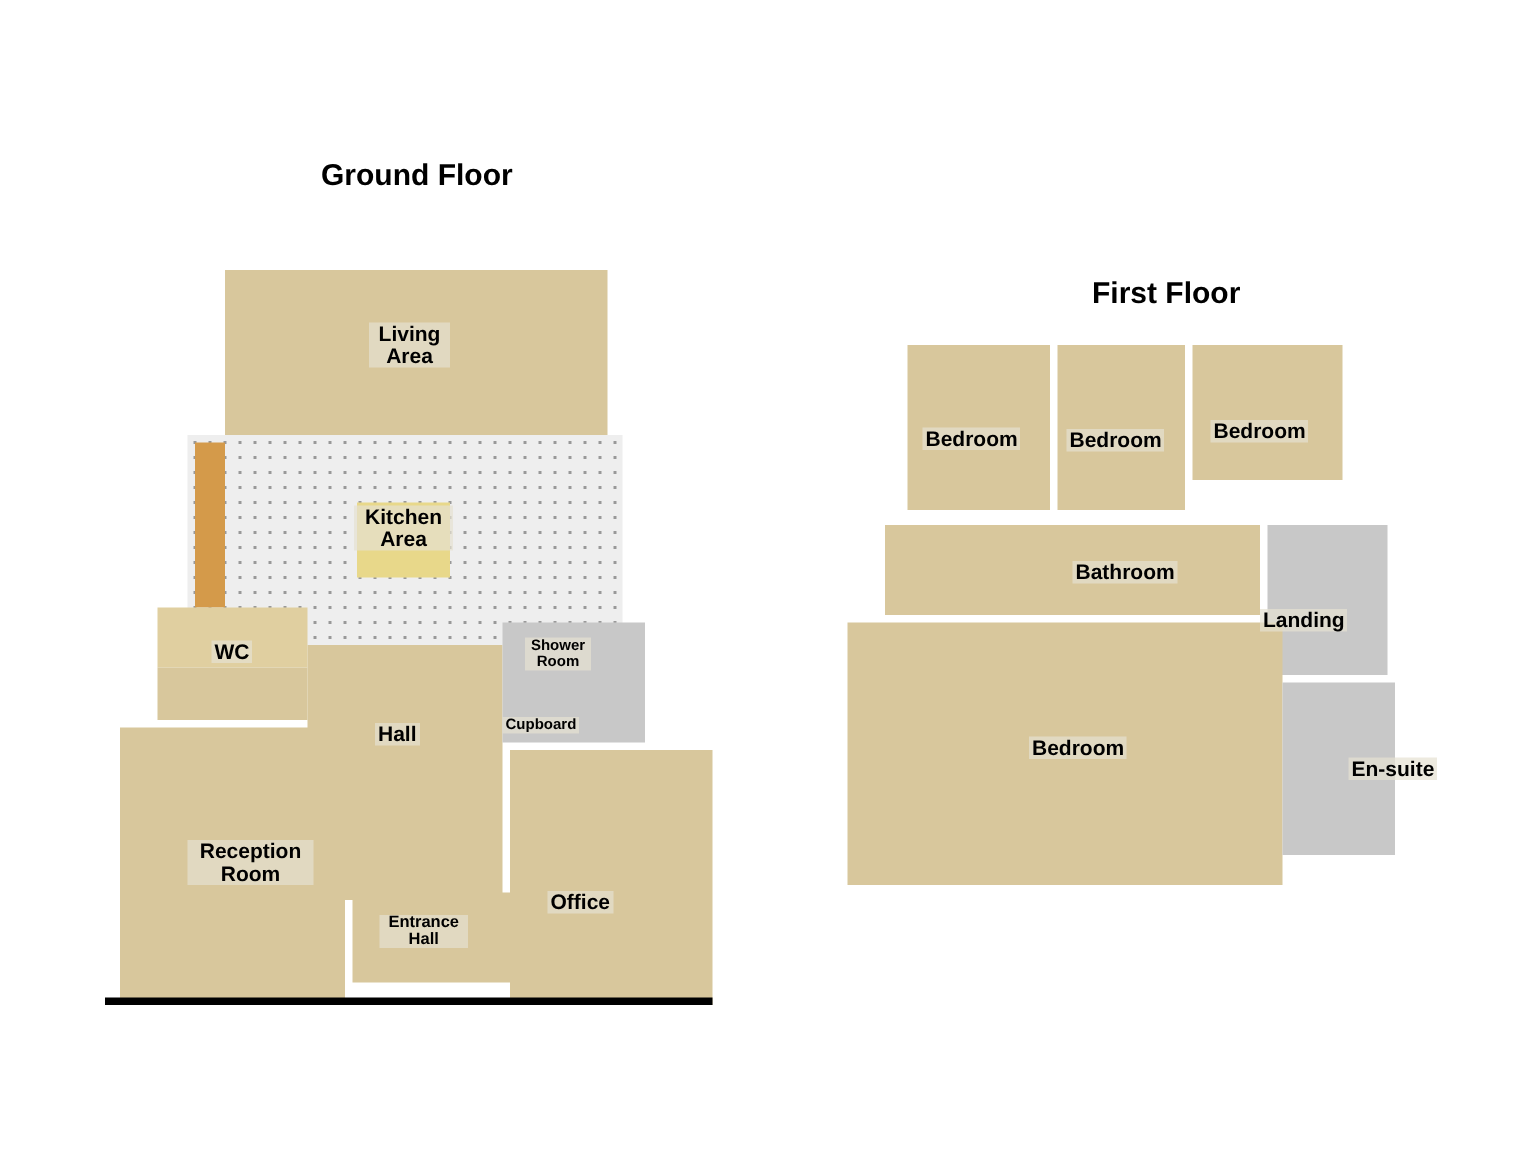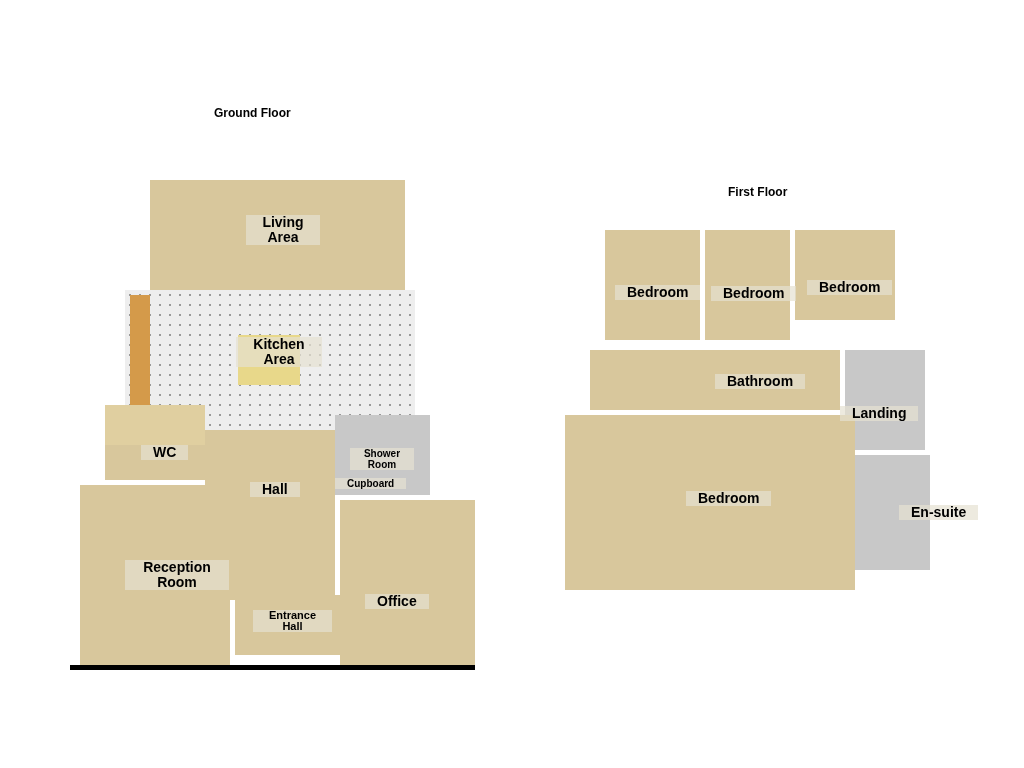--- a/index.html
+++ b/index.html
@@ -1,20 +1,20 @@
 <!DOCTYPE html>
 <html><head>
 <meta charset="utf-8">
 <style>
 body{margin:0;width:1024px;height:768px;background:#fff;position:relative;overflow:hidden;font-family:"Liberation Sans",sans-serif}
-.title{position:absolute;font-weight:bold;font-size:12px;color:#000}
+.title{position:absolute;font-weight:bold;font-size:20px;color:#000}
 .room{position:absolute;background:#d8c79c}
 .grey{background:#c8c8c8}
 .tile{background:#eee;background-image:radial-gradient(#999 1px,transparent 1.2px);background-size:10px 10px}
-.lbl{position:absolute;font-weight:bold;font-size:14px;color:#000;text-align:center;background:rgba(230,225,210,.7);padding:0 12px;line-height:15px}
+.lbl{position:absolute;font-weight:bold;font-size:14px;color:#000;text-align:center;background:rgba(230,225,210,.7);padding:0 2px;line-height:15px}
 .sm{font-size:10px;line-height:11px}
 .wall{position:absolute;background:#000}
 </style>
 </head>
 <body>
 
 <div class="title" style="left:214px;top:106px">Ground Floor</div>
 <div class="title" style="left:728px;top:185px">First Floor</div>
 
 <div>
@@ -27,22 +27,22 @@
 <div class="room" style="left:205px;top:430px;width:130px;height:170px"></div>
 <div class="room grey" style="left:335px;top:415px;width:95px;height:45px"></div>
 <div class="room grey" style="left:335px;top:460px;width:95px;height:35px"></div>
 <div class="room" style="left:80px;top:485px;width:150px;height:185px"></div>
 <div class="room" style="left:340px;top:500px;width:135px;height:170px"></div>
 <div class="room" style="left:235px;top:595px;width:105px;height:60px"></div>
 <div class="wall" style="left:70px;top:665px;width:405px;height:5px"></div>
 
 <div class="lbl" style="left:246px;top:215px;width:50px">Living Area</div>
 <div class="lbl" style="left:236px;top:337px;width:62px">Kitchen Area</div>
-<div class="lbl" style="left:141px;top:445px">WC</div>
-<div class="lbl sm" style="left:350px;top:448px;width:40px">Shower Room</div>
+<div class="lbl" style="left:141px;top:427px">WC</div>
+<div class="lbl sm" style="left:350px;top:425px;width:40px">Shower Room</div>
 <div class="lbl sm" style="left:335px;top:478px">Cupboard</div>
 <div class="lbl" style="left:250px;top:482px">Hall</div>
 <div class="lbl" style="left:125px;top:560px;width:80px">Reception Room</div>
 <div class="lbl" style="left:365px;top:594px">Office</div>
 <div class="lbl sm" style="left:253px;top:610px;width:55px;font-size:11px">Entrance Hall</div>
 </div>
 
 <div>
 <div class="room" style="left:605px;top:230px;width:95px;height:110px"></div>
 <div class="room" style="left:705px;top:230px;width:85px;height:110px"></div>

